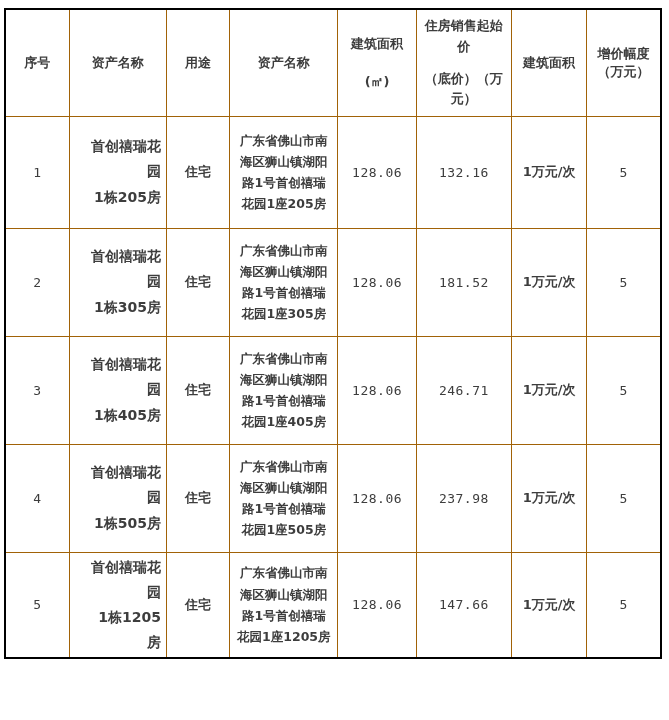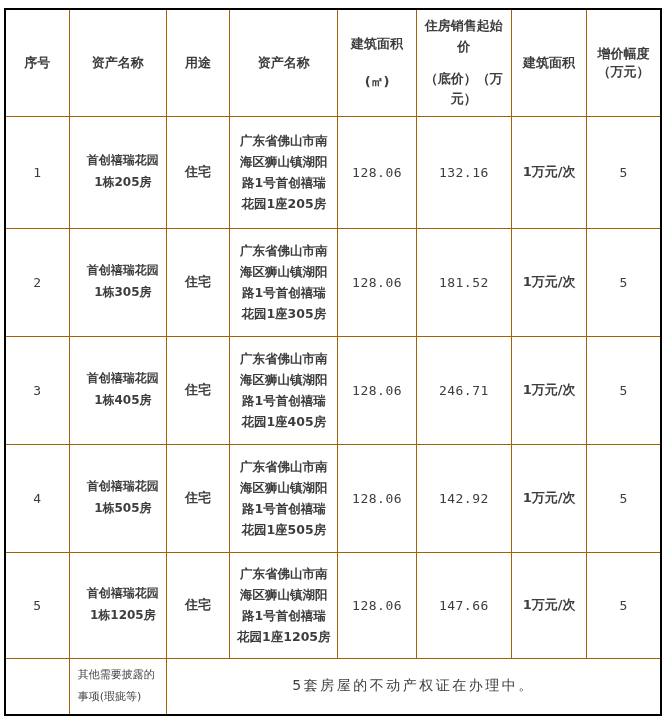--- a/index.html
+++ b/index.html
@@ -47,25 +47,25 @@
   tr.row-1 { height: 112px; }
   tr.row-2, tr.row-3, tr.row-4 { height: 108px; }
   tr.row-5 { height: 106px; }
   tr.footer-row { height: 57px; }
 
   .hdr-stack .line2 { margin-top: 20px; }
   .hdr-stack-price .line2 { margin-top: 12px; }
   .hdr-stack-price div { line-height: 1.55; }
 
   td.cell-name {
-    text-align: center;
+    text-align: right;
     white-space: pre-line;
     line-height: 1.8;
     padding-left: 15px;
-    font-size: 12px;
+    font-size: 14px;
   }
   td.cell-location {
     white-space: pre-line;
     line-height: 1.7;
     font-size: 12.5px;
     padding: 2px 4px;
   }
   td.num {
     font-family: "DejaVu Sans Mono", monospace;
     font-weight: normal;
@@ -174,41 +174,35 @@
     <tr class="row-4">
       <td class="num">4</td>
       <td class="cell-name">首创禧瑞花园
 1栋505房</td>
       <td>住宅</td>
       <td class="cell-location">广东省佛山市南
 海区狮山镇湖阳
 路1号首创禧瑞
 花园1座505房</td>
       <td class="num">128.06</td>
-      <td class="num">142.92</td>
+      <td class="num">237.98</td>
       <td>1万元/次</td>
       <td class="num">5</td>
     </tr>
 
     <tr class="row-5">
       <td class="num">5</td>
       <td class="cell-name">首创禧瑞花园
 1栋1205房</td>
       <td>住宅</td>
       <td class="cell-location">广东省佛山市南
 海区狮山镇湖阳
 路1号首创禧瑞
 花园1座1205房</td>
       <td class="num">128.06</td>
       <td class="num">147.66</td>
       <td>1万元/次</td>
       <td class="num">5</td>
     </tr>
 
-    <tr class="footer-row">
-      <td></td>
-      <td class="cell-footer-label">其他需要披露的
-事项(瑕疵等)</td>
-      <td class="cell-footer-content" colspan="6">5套房屋的不动产权证在办理中。</td>
-    </tr>
   </tbody>
     </table>
 </div>
 
 </body></html>

